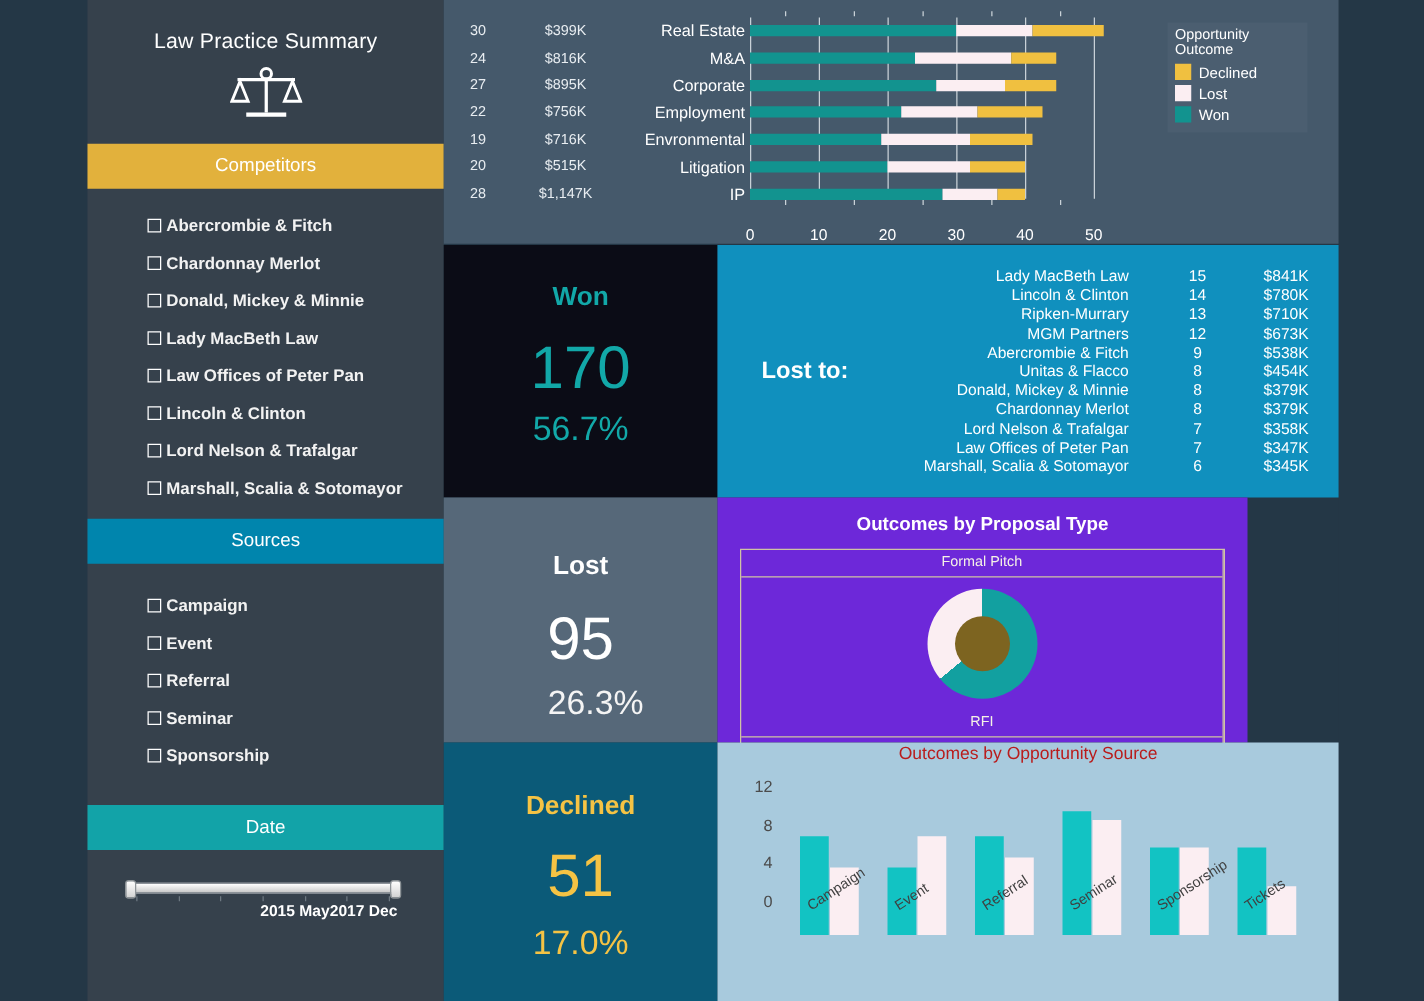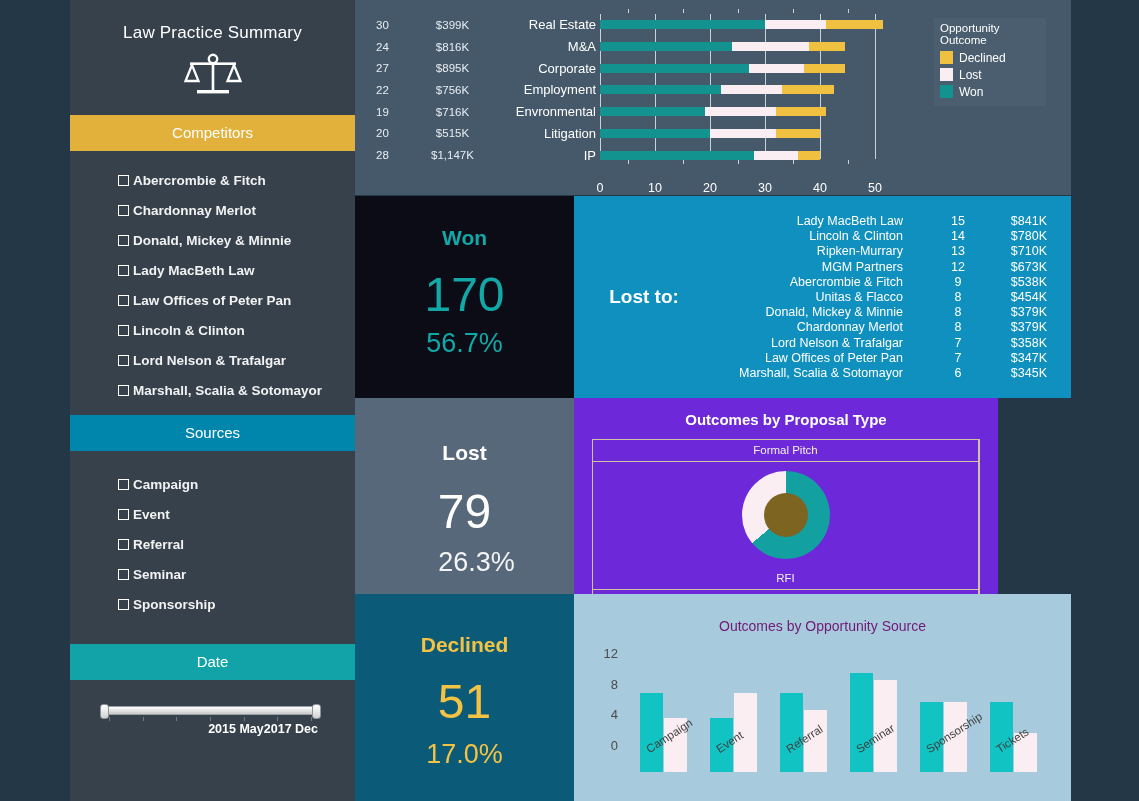--- a/index.html
+++ b/index.html
@@ -162,21 +162,21 @@
     width: 44px; height: 44px; margin: -22px 0 0 -22px;
     border-radius: 50%; background: #7d6420;
   }
 
   
   .panel-source {
     position: absolute; left: 574px; top: 594px; width: 497px; height: 207px;
     background: #a8cadd;
   }
   .source-title {
-    text-align: center; color: #701a75; font-size: 14px; padding-top: 24px;
+    text-align: center; color: #b91c1c; font-size: 14px; padding-top: 0;
   }
   .source-plot { position: relative; margin: 8px 0 0 12px; width: 470px; height: 130px; }
   .sy-label {
     position: absolute; left: 0; width: 32px; text-align: right;
     color: #4b4b4b; font-size: 13px; transform: translateY(-50%);
   }
   .sgroups {
     position: absolute; left: 42px; right: 8px; bottom: 0; top: 0;
     display: flex; justify-content: space-around; align-items: flex-end;
   }
@@ -413,21 +413,21 @@
   </section>
 
   <section class="kpi kpi-won">
     <div class="kpi-label">Won</div>
     <div class="kpi-value">170</div>
     <div class="kpi-pct">56.7%</div>
   </section>
 
   <section class="kpi kpi-lost">
     <div class="kpi-label">Lost</div>
-    <div class="kpi-value">79</div>
+    <div class="kpi-value">95</div>
     <div class="kpi-pct">26.3%</div>
   </section>
 
   <section class="kpi kpi-declined">
     <div class="kpi-label">Declined</div>
     <div class="kpi-value">51</div>
     <div class="kpi-pct">17.0%</div>
   </section>
 
   <section class="panel-lostto">

